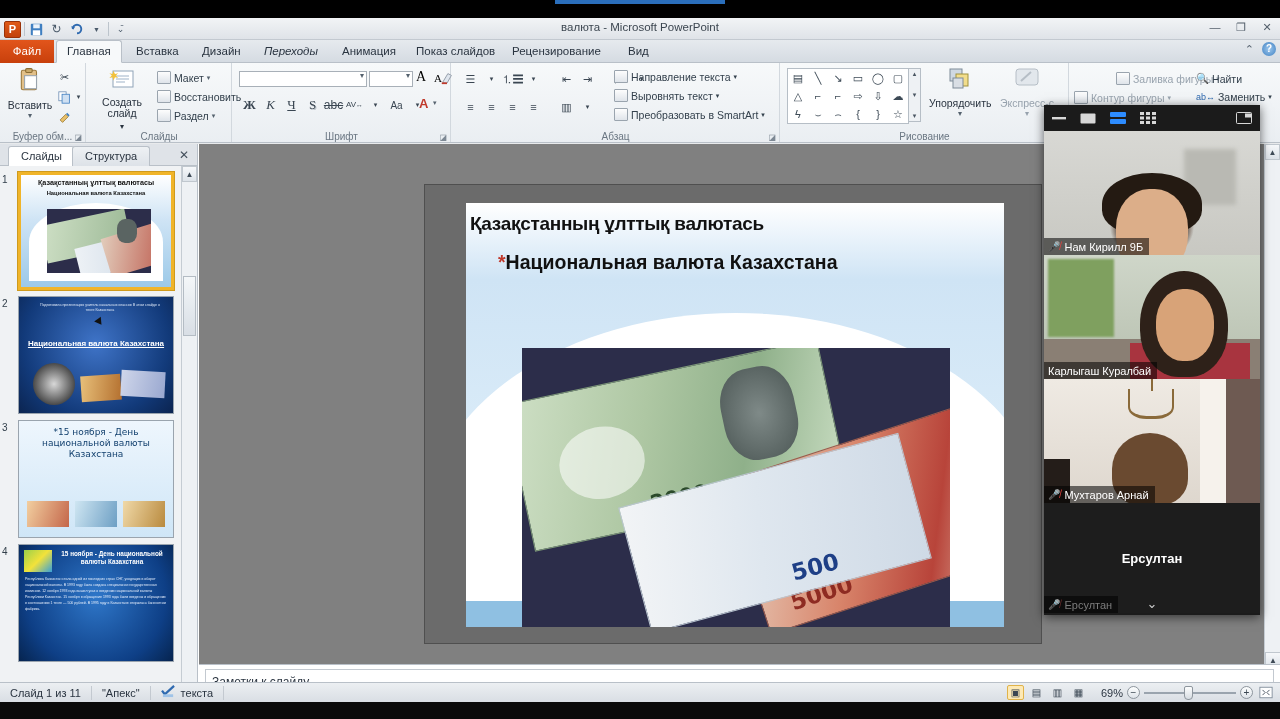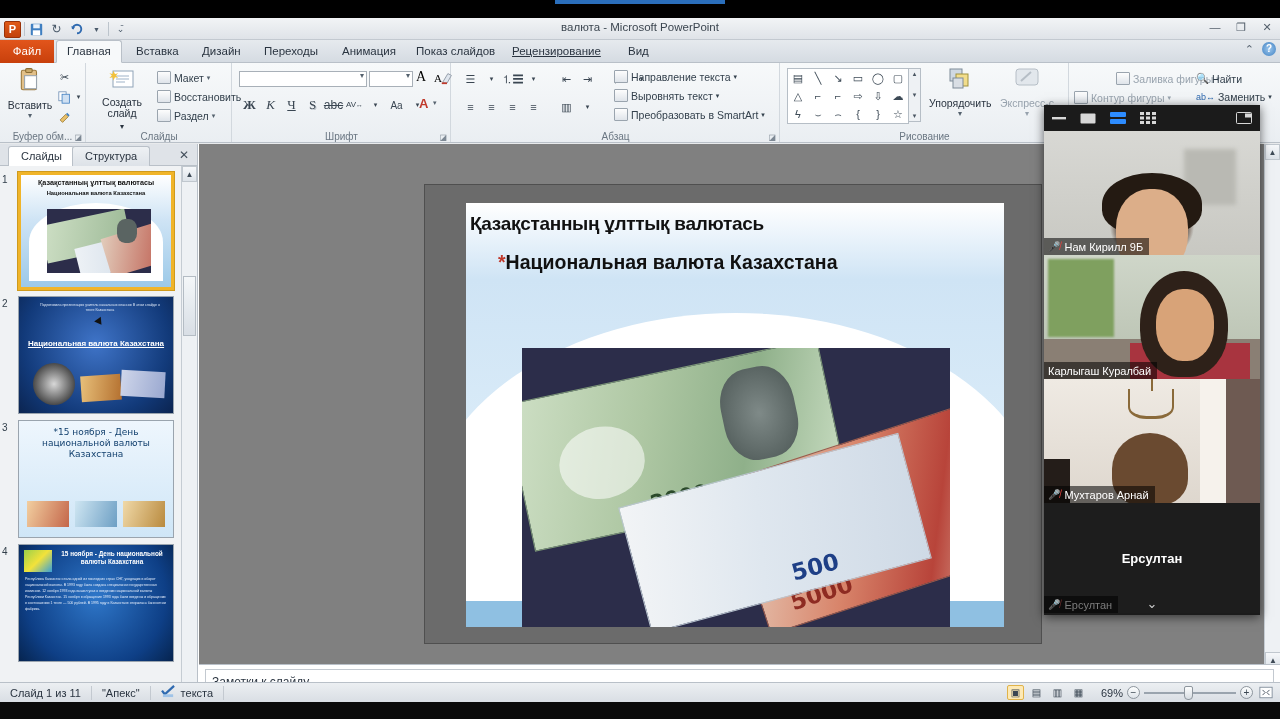--- a/index.html
+++ b/index.html
@@ -272,24 +272,24 @@
       <span>❐</span>
       <span>✕</span>
     </div>
   </div>
 
   <div class="ribbontabs">
     <div class="rt file" style="left:0;width:54px;text-align:center;padding:0;">Файл</div>
     <div class="rt active" style="left:56px;">Главная</div>
     <div class="rt" style="left:126px;">Вставка</div>
     <div class="rt" style="left:192px;">Дизайн</div>
-    <div class="rt" style="left:254px;">Переходы</div>
+    <div class="rt" style="left:254px;font-style:italic;">Переходы</div>
     <div class="rt" style="left:332px;">Анимация</div>
     <div class="rt" style="left:406px;">Показ слайдов</div>
-    <div class="rt" style="left:502px;text-decoration:underline;">Рецензирование</div>
+    <div class="rt" style="left:502px;">Рецензирование</div>
     <div class="rt" style="left:618px;">Вид</div>
     <div class="help-row">
       <div class="hb">⌃</div>
       <div class="qmark">?</div>
     </div>
   </div>
 
   <div class="ribbon">
 
     <div class="grp" style="left:0;width:86px;">

